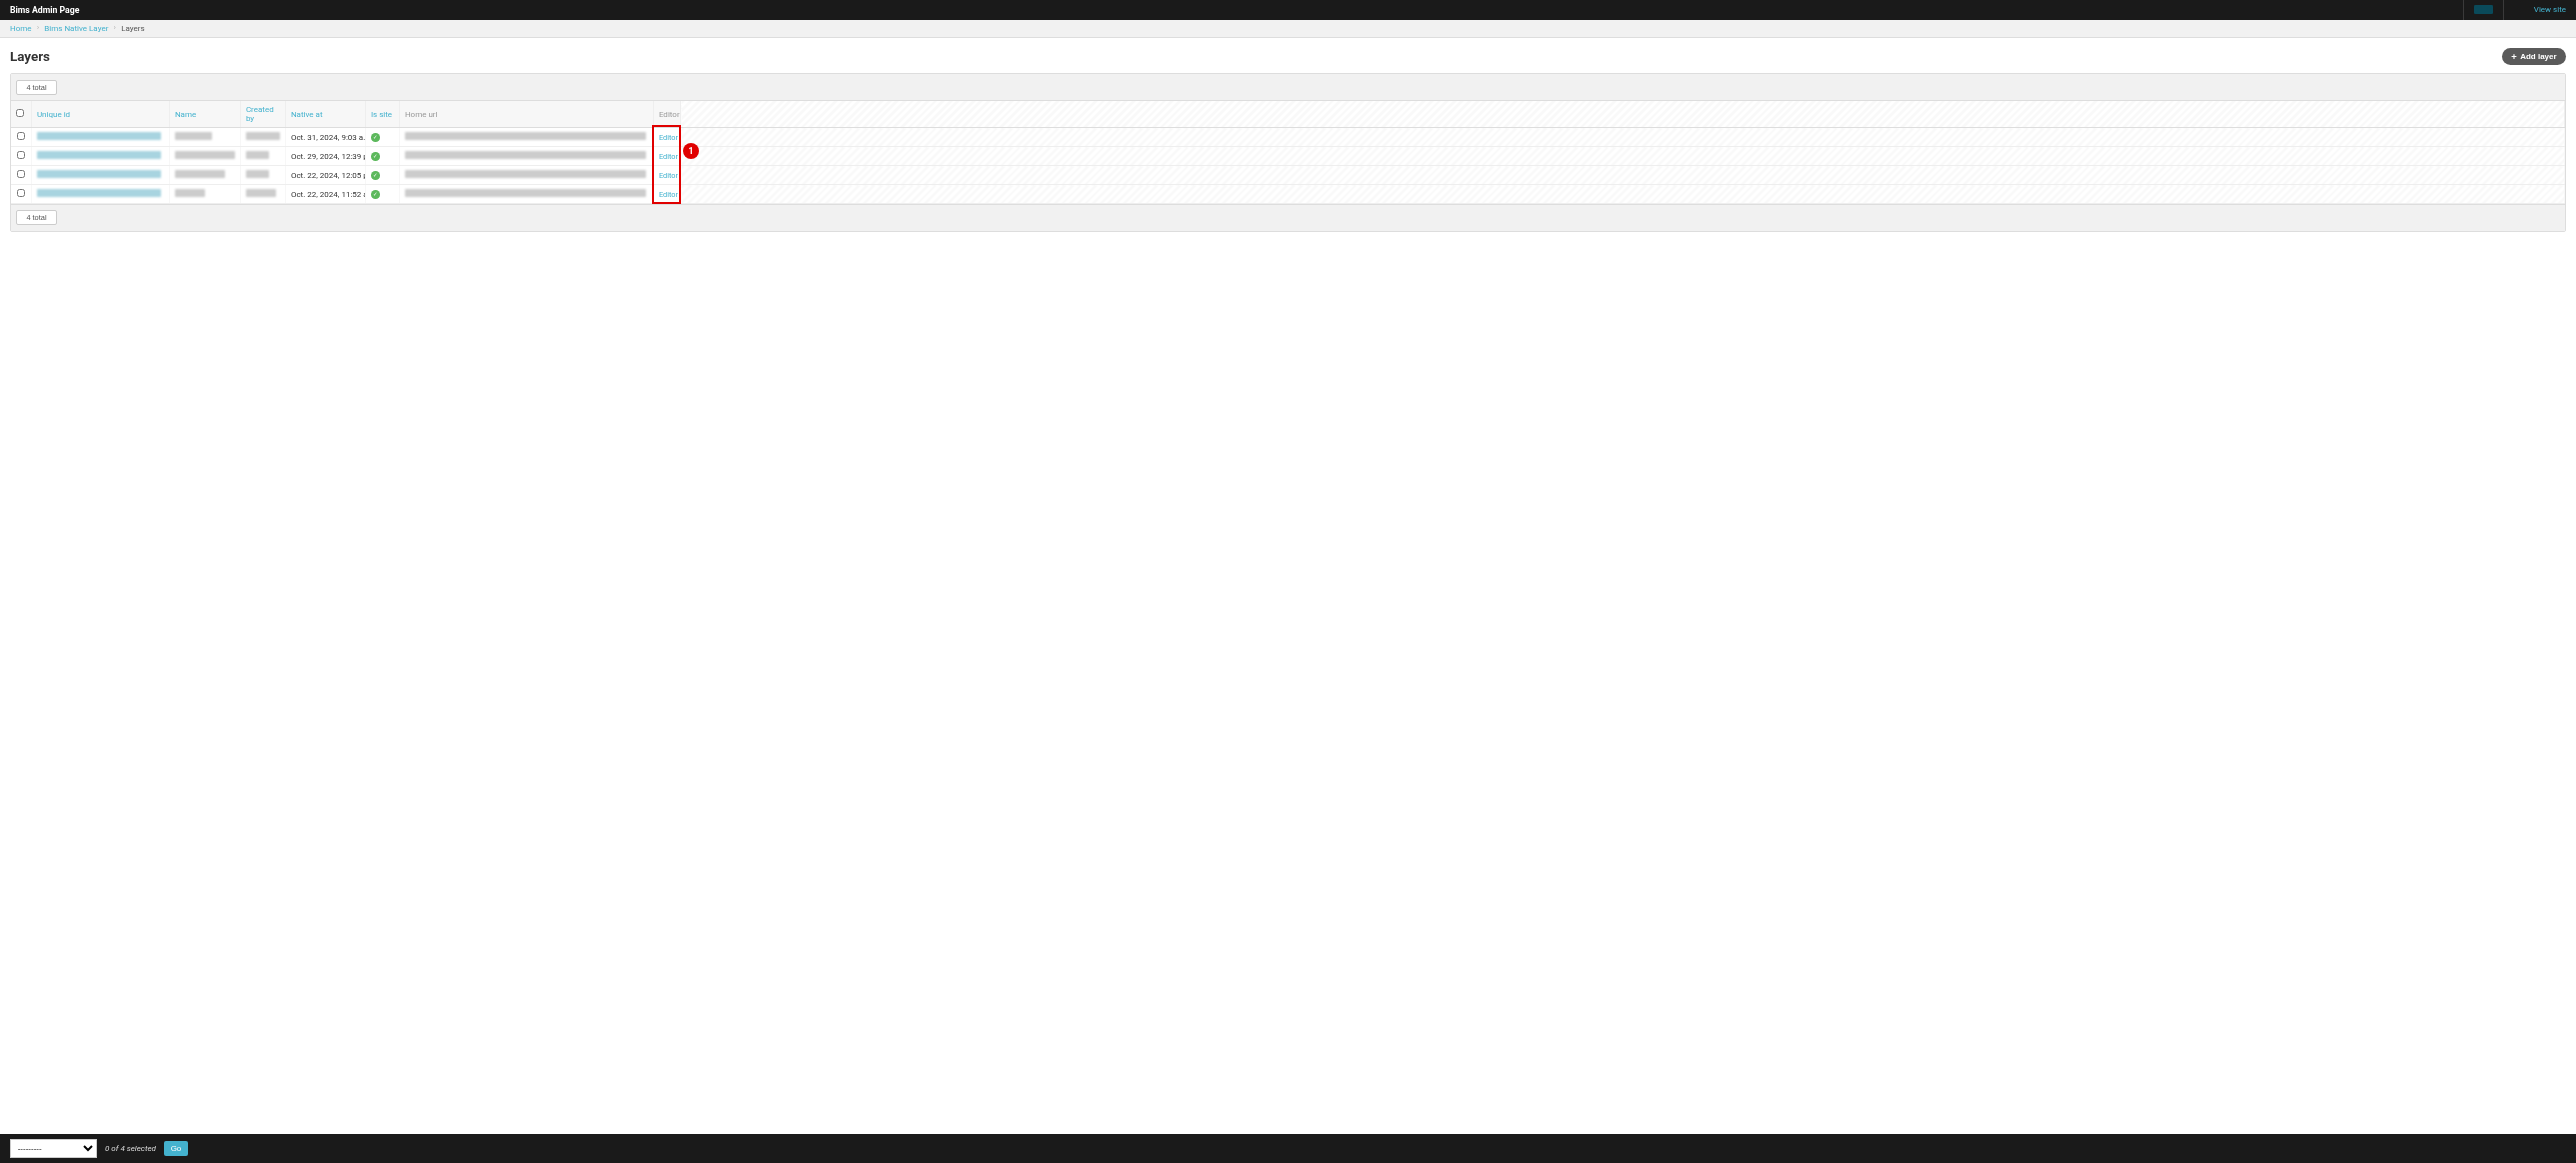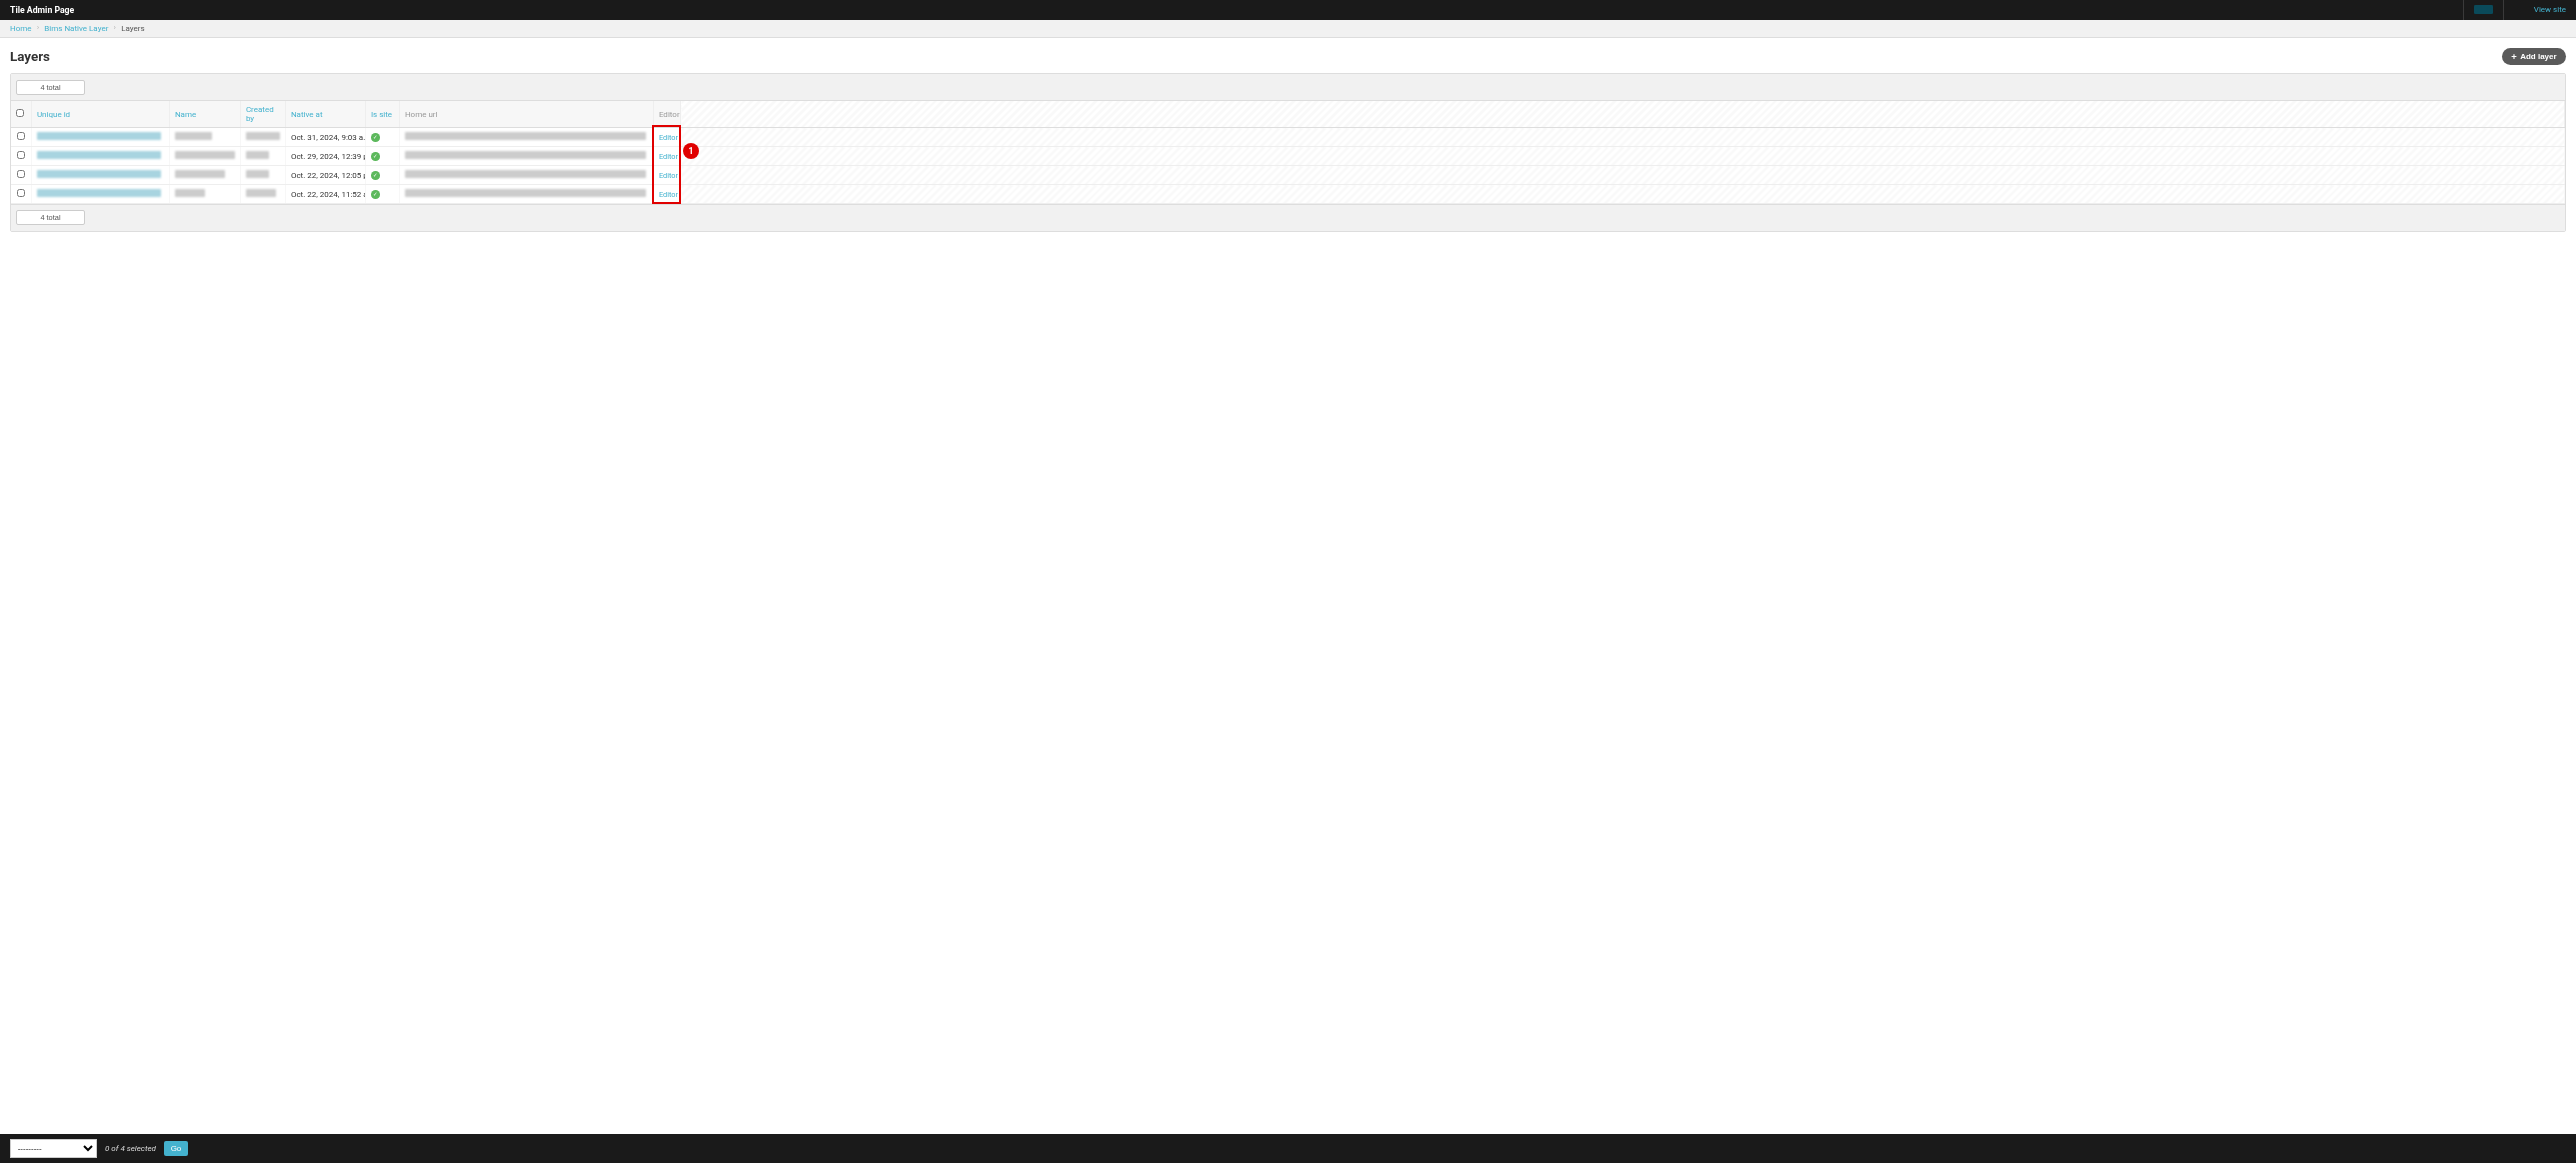--- a/index.html
+++ b/index.html
@@ -114,21 +114,21 @@
   border-bottom: 0.7px solid #ddd;
 }
 .toolbar-bottom {
   background: #f1f1f1;
   padding: 5.4px;
   border-top: 0.7px solid #ddd;
 }
 .count-btn {
   background: #fff;
   border: 0.7px solid #ccc;
-  padding: 2px 23px;
+  padding: 2px 9px;
   font-size: 7.4px;
   border-radius: 2px;
   color: #555;
 }
 table {
   width: 100%;
   border-collapse: collapse;
   table-layout: fixed;
 }
 th, td {
@@ -248,21 +248,21 @@
 }
 input[type=checkbox]{
   width: 8px;
   height: 8px;
 }
 </style>
 </head>
 <body>
 
 <div class="header">
-  <div class="header-title">Tile Admin Page</div>
+  <div class="header-title">Bims Admin Page</div>
   <div class="header-right">
     <div class="user-block">
       <div class="user-badge"></div>
     </div>
     <a href="#" class="view-site">View site</a>
   </div>
 </div>
 
 <div class="breadcrumb">
   <a href="#">Home</a>

